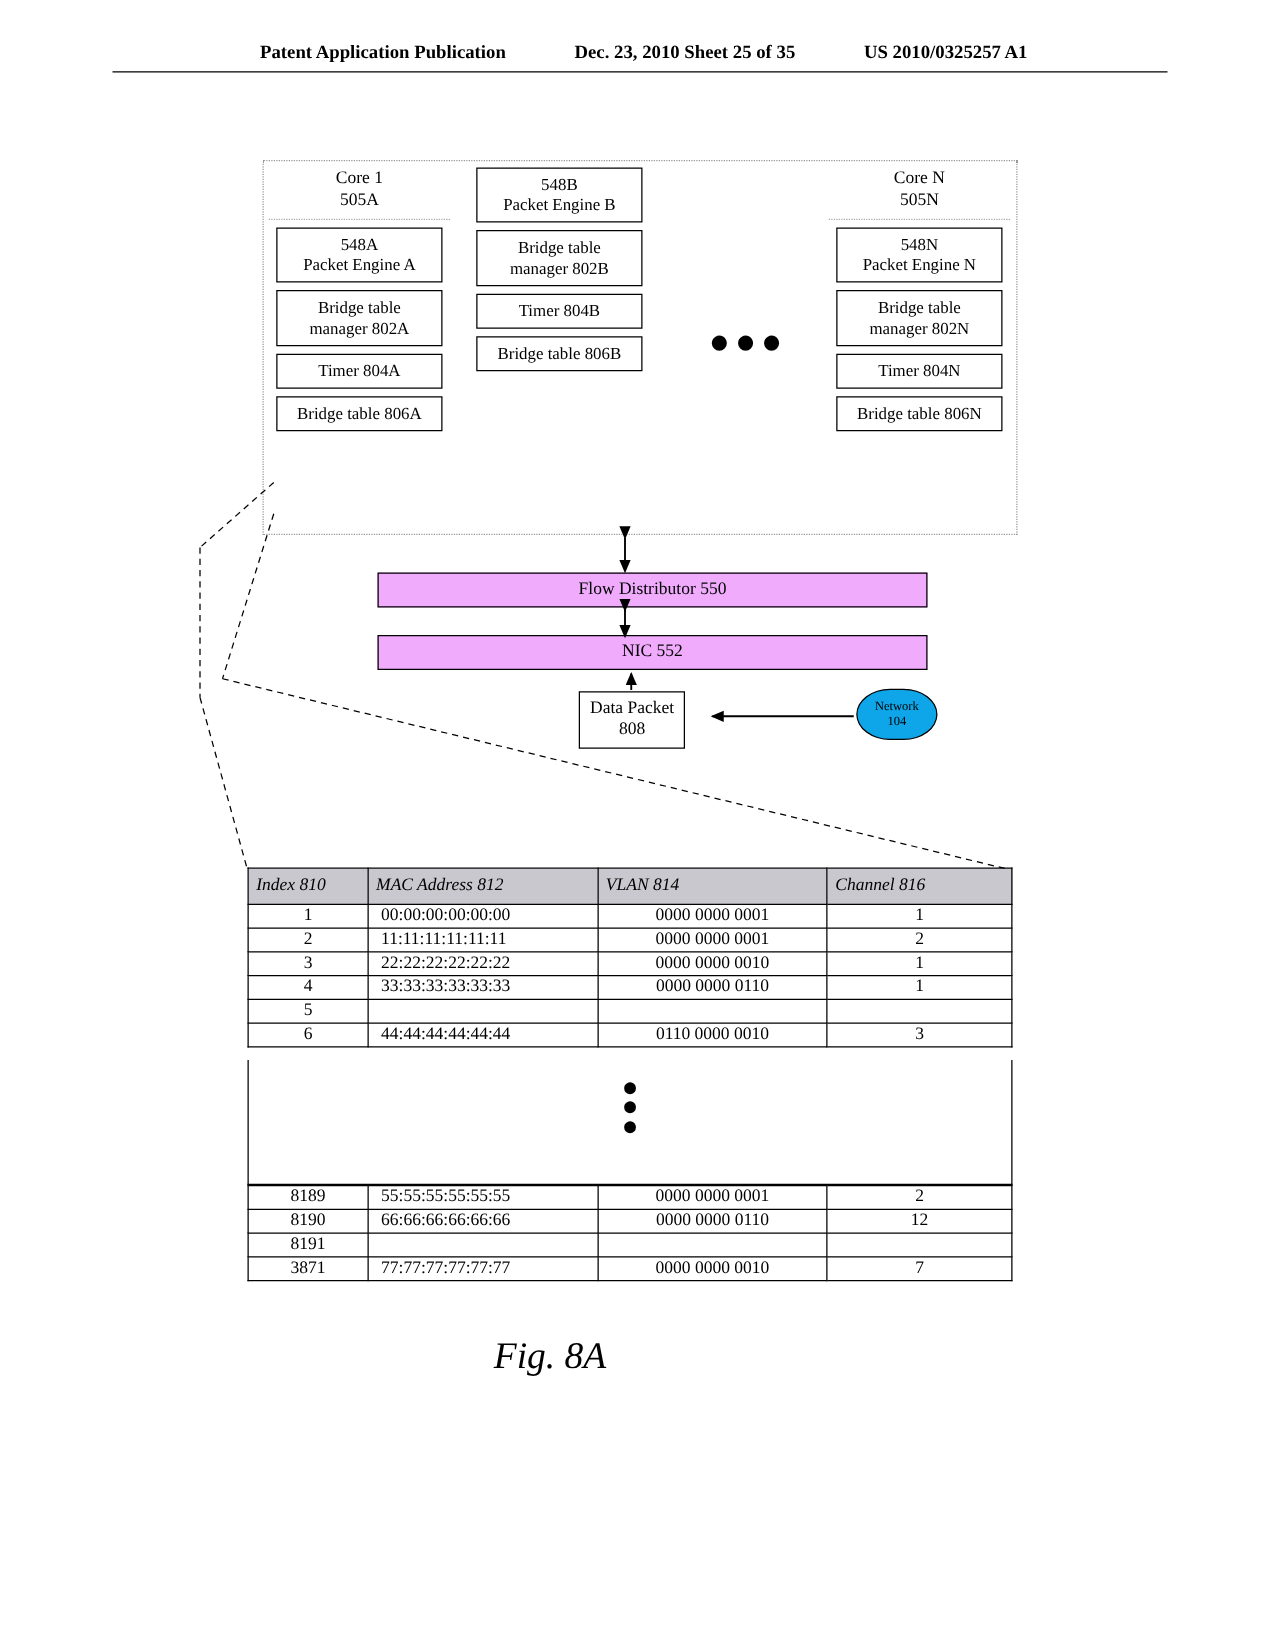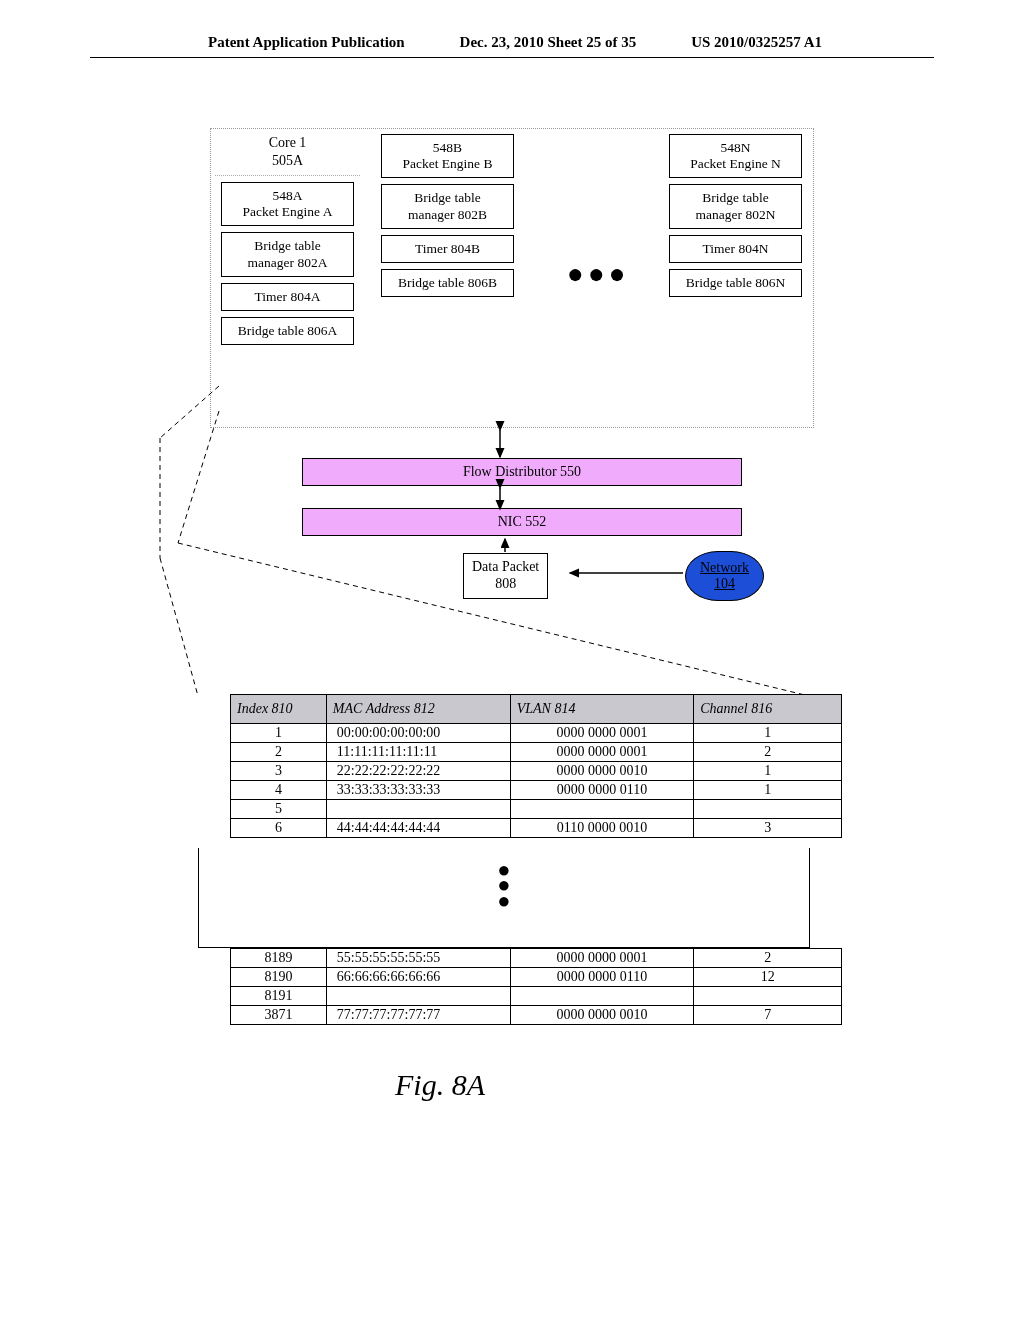--- a/index.html
+++ b/index.html
@@ -10,33 +10,33 @@
 .cores-box { border: 1px dotted #999; position: absolute; left: 210px; top: 0; width: 604px; height: 300px; }
 .core-col { position: absolute; width: 145px; }
 .core-header { text-align: center; line-height: 1.25; font-size: 14px; border-bottom: 1px dotted #aaa; padding: 6px 0 6px; }
 .core-block { border: 1px solid #000; text-align: center; font-size: 13.5px; margin: 6px 6px; padding: 5px 2px; background: #fff; line-height: 1.2; }
 .dots3 { position: absolute; font-size: 28px; letter-spacing: 4px; }
 
 .below-box { position: absolute; left: 302px; top: 330px; width: 440px; }
 .hbar { border: 1px solid #000; text-align: center; padding: 5px 0; font-size: 14px; background: #f0abfc; }
 .small-box { border: 1px solid #000; text-align: center; padding: 5px 8px; font-size: 14px; background: #fff; line-height: 1.2; display: inline-block; }
 
-.tbl { border-collapse: collapse; position: absolute; left: 198px; width: 612px; font-size: 14px; margin-left: 32px; }
+.tbl { border-collapse: collapse; position: absolute; left: 198px; width: 612px; font-size: 14px; }
 .tbl th, .tbl td { border: 1px solid #000; padding: 1px 6px 1px 6px; font-weight: normal; }
 .tbl th { background: #c8c8ce; text-align: left; padding: 6px 6px; font-style: italic; }
 .tbl td { text-align: center; }
 .tbl td.mac { text-align: left; padding-left: 10px; }
 .tbl-top { top: 566px; }
 .tbl-mid-box { position: absolute; left: 198px; top: 720px; width: 612px; height: 100px; border-left: 1px solid #000; border-right: 1px solid #000; border-bottom: 1px solid #000; text-align: center; padding-top: 14px; font-size: 22px; line-height: 0.7; }
 .tbl-bot { top: 820px; }
 
 .fig-label { position: absolute; left: 0; width: 880px; top: 940px; text-align: center; font-size: 30px; font-style: italic; font-family: "Times New Roman", serif; }
 
 svg.lines { position: absolute; left: 0; top: 0; pointer-events: none; }
-.cloud { position: absolute; border: 1.5px solid #000; border-radius: 50% / 60%; padding: 8px 14px; text-align: center; font-size: 14px; line-height: 1.15; background: #1d4ed8; text-decoration: underline; }
+.cloud { position: absolute; border: 1.5px solid #000; border-radius: 50% / 60%; padding: 8px 14px; text-align: center; font-size: 10px; line-height: 1.15; background: #0ea5e9; }
 </style>
 </head>
 <body>
 
 <div class="page-header">
   <span>Patent Application Publication</span>
   <span>Dec. 23, 2010  Sheet 25 of 35</span>
   <span>US 2010/0325257 A1</span>
 </div>
 
@@ -70,20 +70,24 @@
       <span>Bridge table</span><br>
       <span>manager 802B</span>
     </div>
     <div class="core-block">Timer 804B</div>
     <div class="core-block">Bridge table 806B</div>
   </div>
 
   <span class="dots3" style="left:567px; top:130px;">●●●</span>
 
   <div class="core-col" style="left:663px; top:0;">
+    <div class="core-header">
+      <span>Core N</span><br>
+      <span>505N</span>
+    </div>
     <div class="core-block">
       <span>548N</span><br>
       <span>Packet Engine N</span>
     </div>
     <div class="core-block">
       <span>Bridge table</span><br>
       <span>manager 802N</span>
     </div>
     <div class="core-block">Timer 804N</div>
     <div class="core-block">Bridge table 806N</div>

